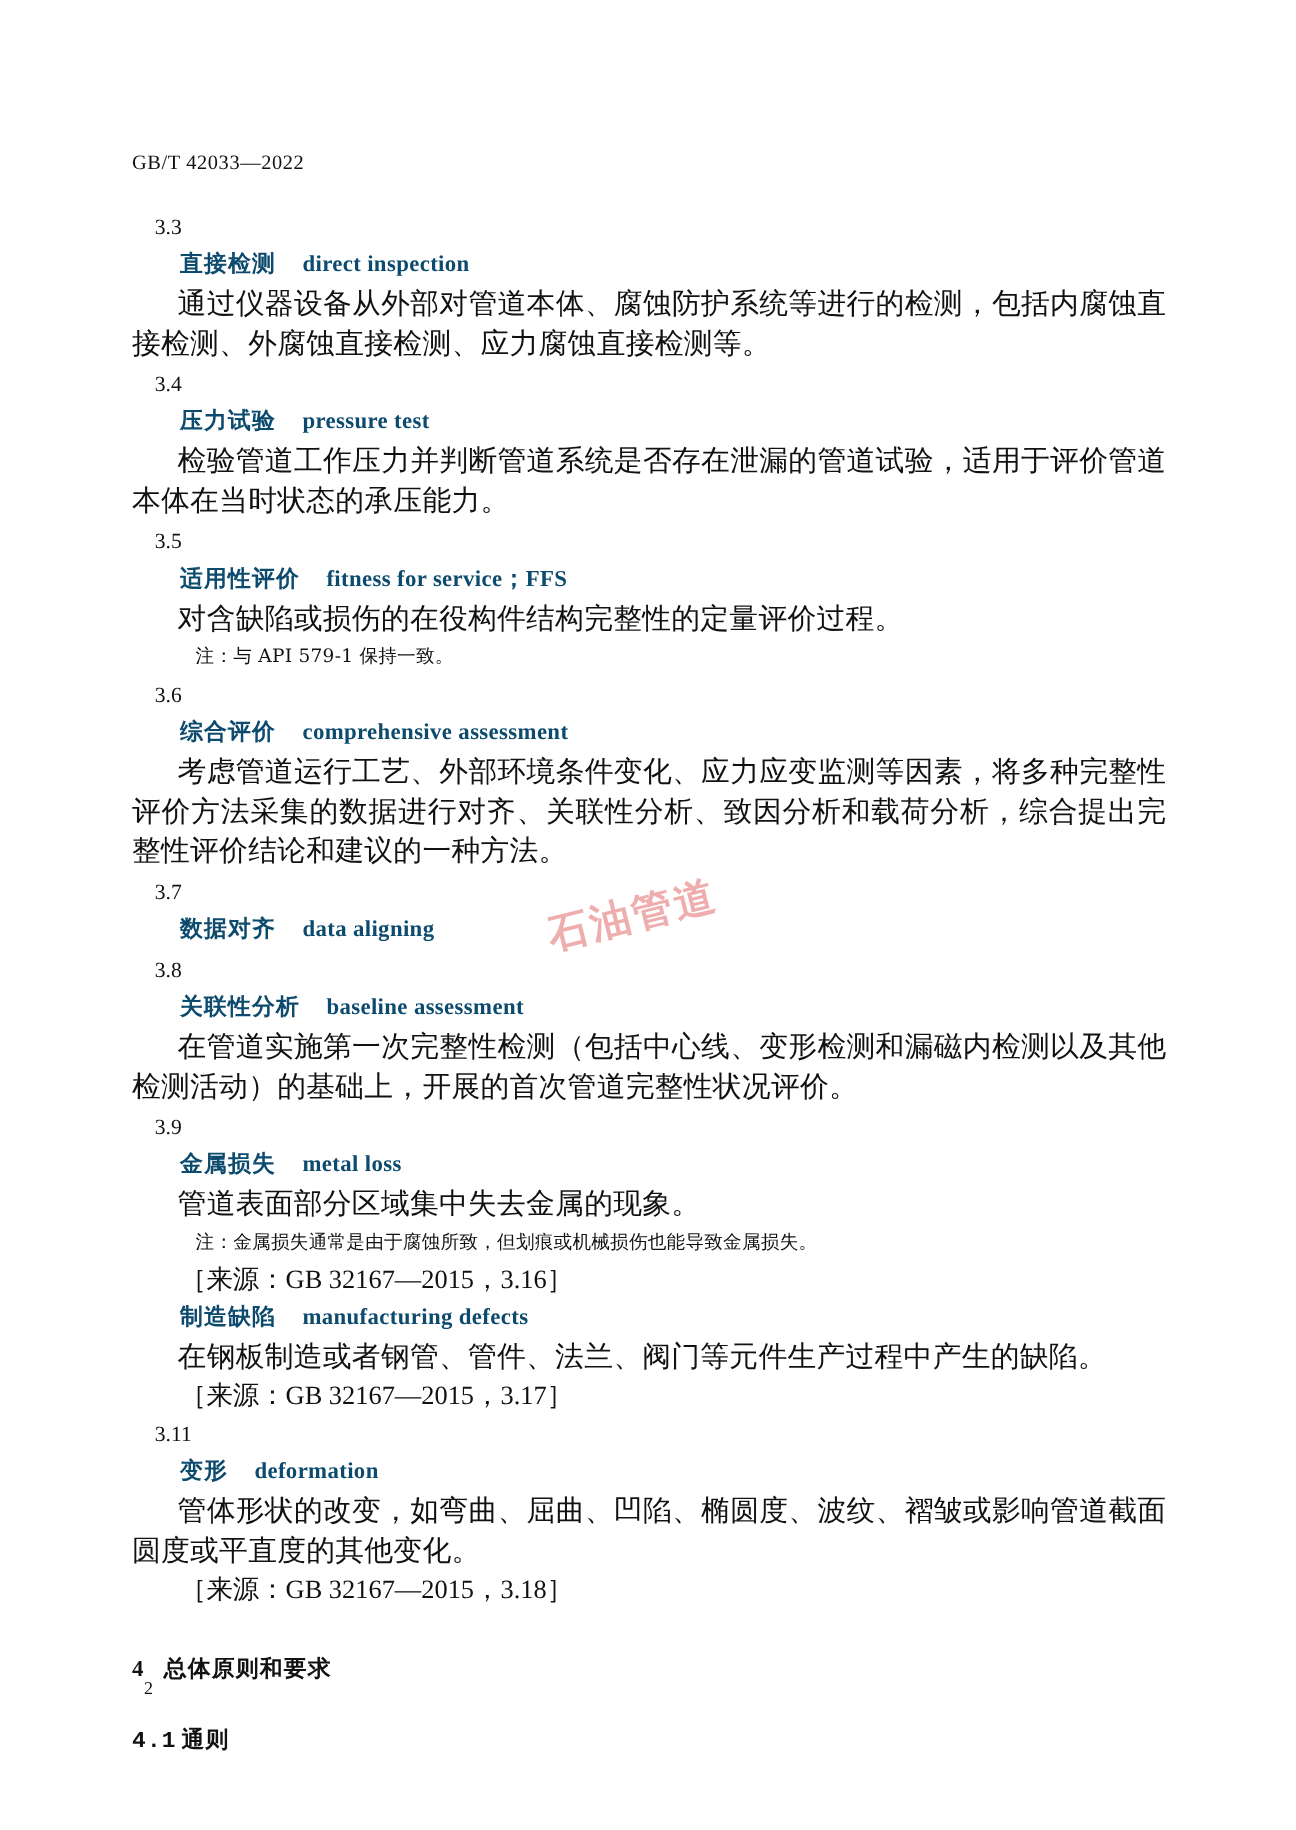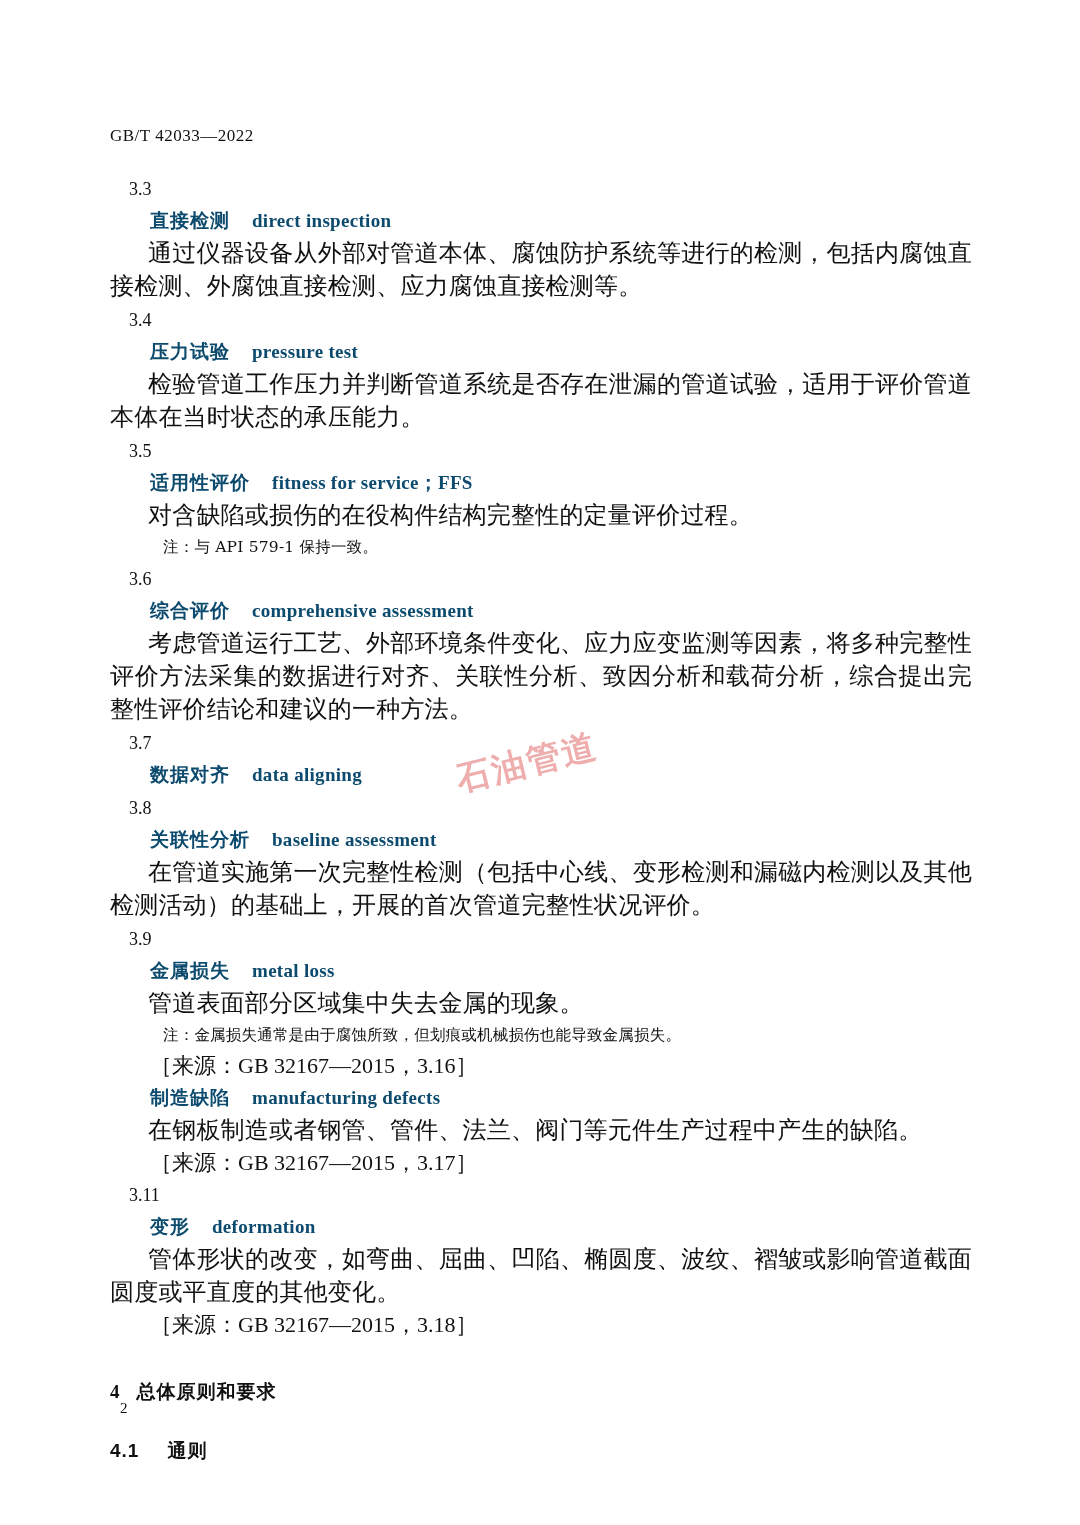--- a/index.html
+++ b/index.html
@@ -96,22 +96,22 @@
     font-family: "Liberation Serif", "DejaVu Serif", serif;
   }
   .sub-head {
     margin-top: 24px;
     font-size: 19px;
     font-weight: bold;
     line-height: 34px;
     letter-spacing: 1px;
   }
   .sub-head .sec-no {
-    margin-right: 28px;
-    font-family: Liberation Sans, sans-serif;
+    margin-right: 4px;
+    font-family: Liberation Mono, monospace;
     text-align: center;
   }
   .footer-pageno {
     position: absolute;
     left: 120px;
     top: 1400px;
     font-family: "Liberation Serif", "DejaVu Serif", serif;
     font-size: 15px;
     color: #111;
   }

